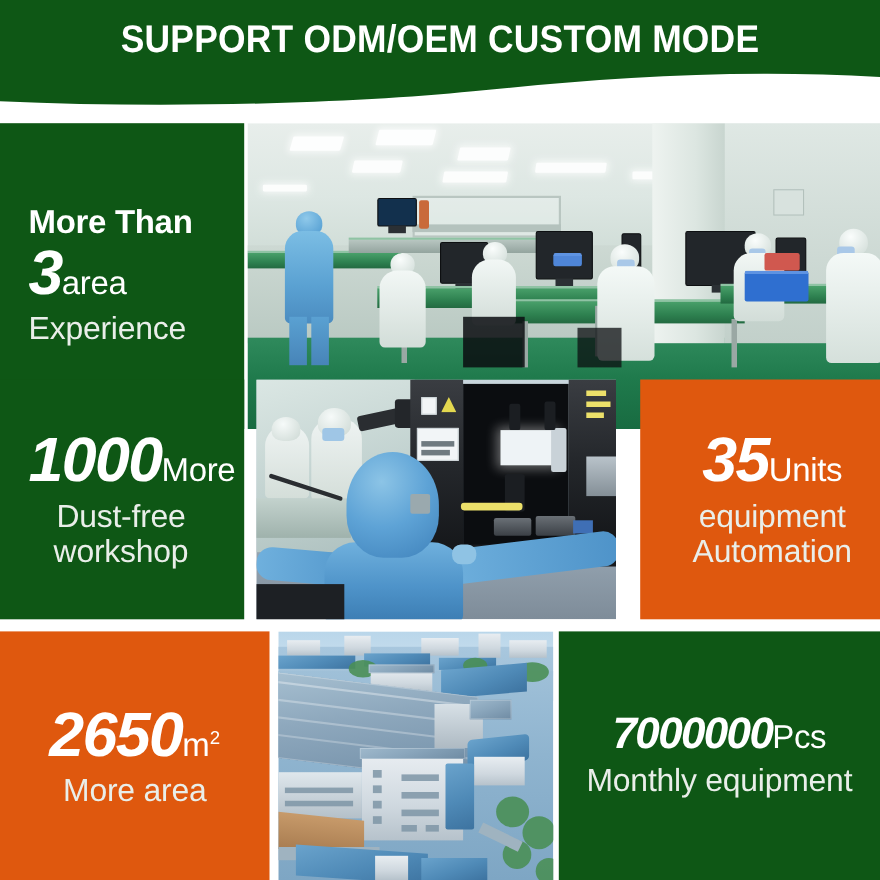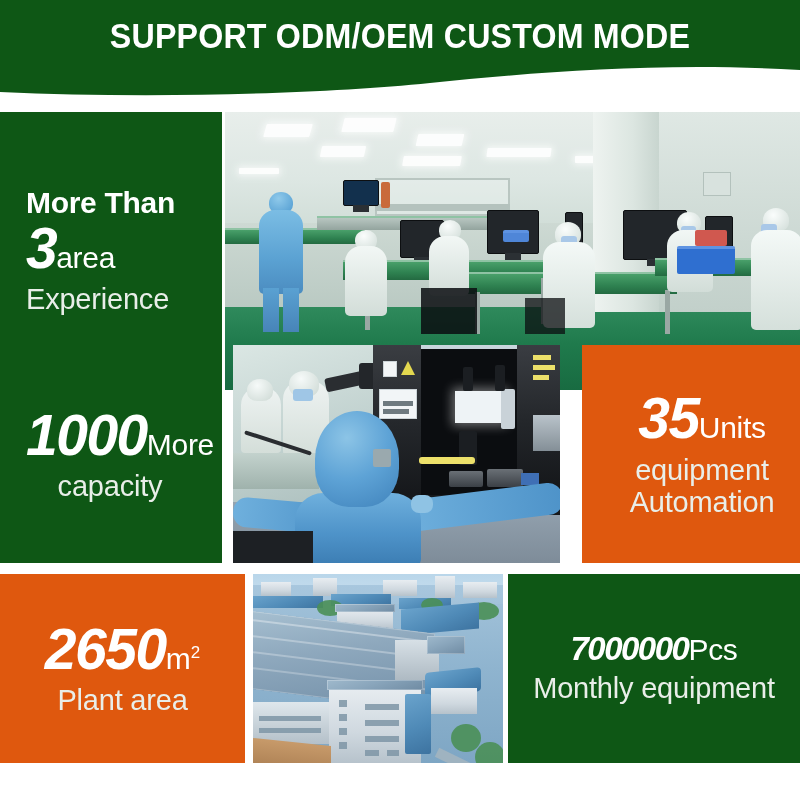--- a/index.html
+++ b/index.html
@@ -28,21 +28,21 @@
     transform: scaleX(0.92);
     transform-origin: center top;
     white-space: nowrap;
     line-height: 44px;
   }
 
   
   .row { position: absolute; left: 0; width: 800px; }
   #row-1 { top: 112px; height: 278px; }
   #row-2 { top: 345px; height: 218px; }
-  #row-3 { top: 574px; height: 189px; }
+  #row-3 { top: 574px; height: 226px; }
 
   .panel {
     position: absolute; top: 0; height: 100%;
     display: flex; flex-direction: column; justify-content: center;
     overflow: hidden;
   }
   .panel-green  { background: #0e5715; }
   .panel-orange { background: #df580e; }
 
   .photo { position: absolute; top: 0; height: 100%; overflow: hidden; }
@@ -258,21 +258,22 @@
   </div>
 
   <div class="row" id="row-2">
 
     <div class="panel panel-green" style="left:0; width:222px;">
       <div class="stat leftpad">
         <div class="stat-line-2">
           <span class="big-num">1000</span><span class="unit">More</span>
         </div>
         <div class="stat-caption center" style="padding-right:18px;">
-          <div>capacity</div>
+          <div>Dust-free</div>
+          <div>workshop</div>
         </div>
       </div>
     </div>
 
     <div class="photo" style="left:233px; width:327px;">
       <div class="scene">
         <div class="ins-bg"></div>
         <div class="ins-glasswall"></div>
 
         <div class="ins-white-worker" style="left:8px;  top:42px; width:40px; height:66px;"></div>
@@ -353,21 +354,21 @@
     </div>
   </div>
 
   <div class="row" id="row-3">
 
     <div class="panel panel-orange" style="left:0; width:245px;">
       <div class="stat center">
         <div class="stat-line-2">
           <span class="big-num">2650</span><span class="unit-sq"><span>m</span><sup>2</sup></span>
         </div>
-        <div class="stat-caption">Plant area</div>
+        <div class="stat-caption">More area</div>
       </div>
     </div>
 
     <div class="photo" style="left:253px; width:250px;">
       <div class="scene">
         <div class="ae-sky"></div>
         <div class="ae-far"></div>
         <div style="position:absolute; left:0; top:16%; width:100%; height:84%;
              background:linear-gradient(180deg,#9fc0d8 0%, #8fb4cf 40%, #7ea6c4 100%);"></div>
 
@@ -434,20 +435,20 @@
         <div class="ae-green" style="left:222px; top:168px; width:30px; height:30px;"></div>
         <div class="ae-green" style="left:204px; top:190px; width:26px; height:26px;"></div>
         <div class="ae-green" style="left:234px; top:206px; width:24px; height:24px;"></div>
         <div class="ae-road" style="left:182px; top:182px; width:40px; height:10px; transform:rotate(26deg);"></div>
       </div>
     </div>
 
     <div class="panel panel-green" style="left:508px; width:292px;">
       <div class="stat center">
         <div class="stat-line-2">
-          <span class="big-num" style="font-size:33px;">7000000</span><span class="unit">Pcs</span>
+          <span class="big-num" style="font-size:40px;">7000000</span><span class="unit">Pcs</span>
         </div>
         <div class="stat-caption">Monthly equipment</div>
       </div>
     </div>
   </div>
 
 </div>
 
 </body></html>

